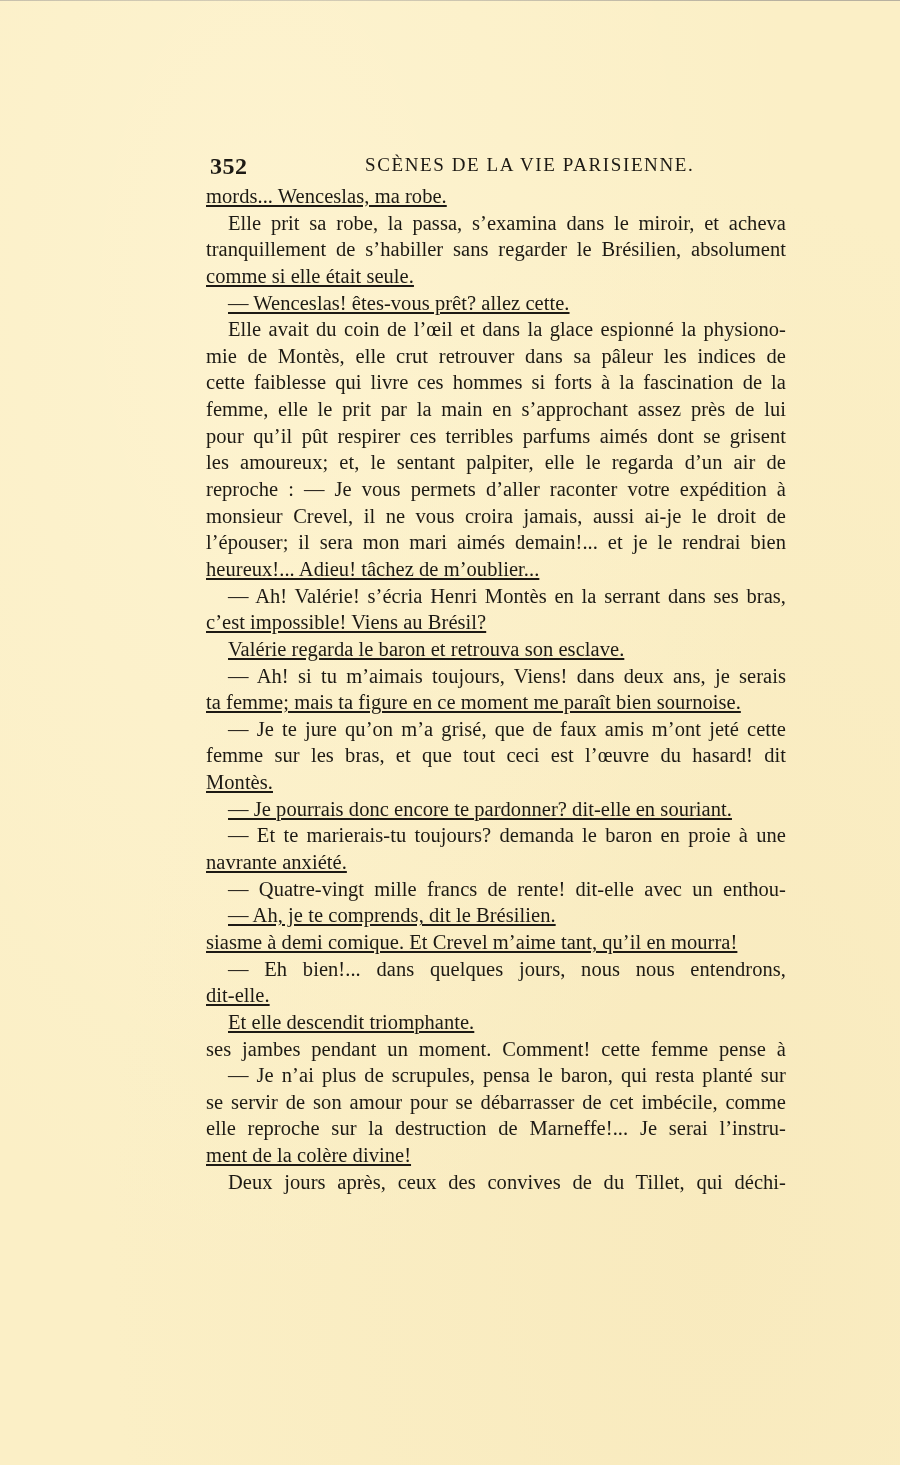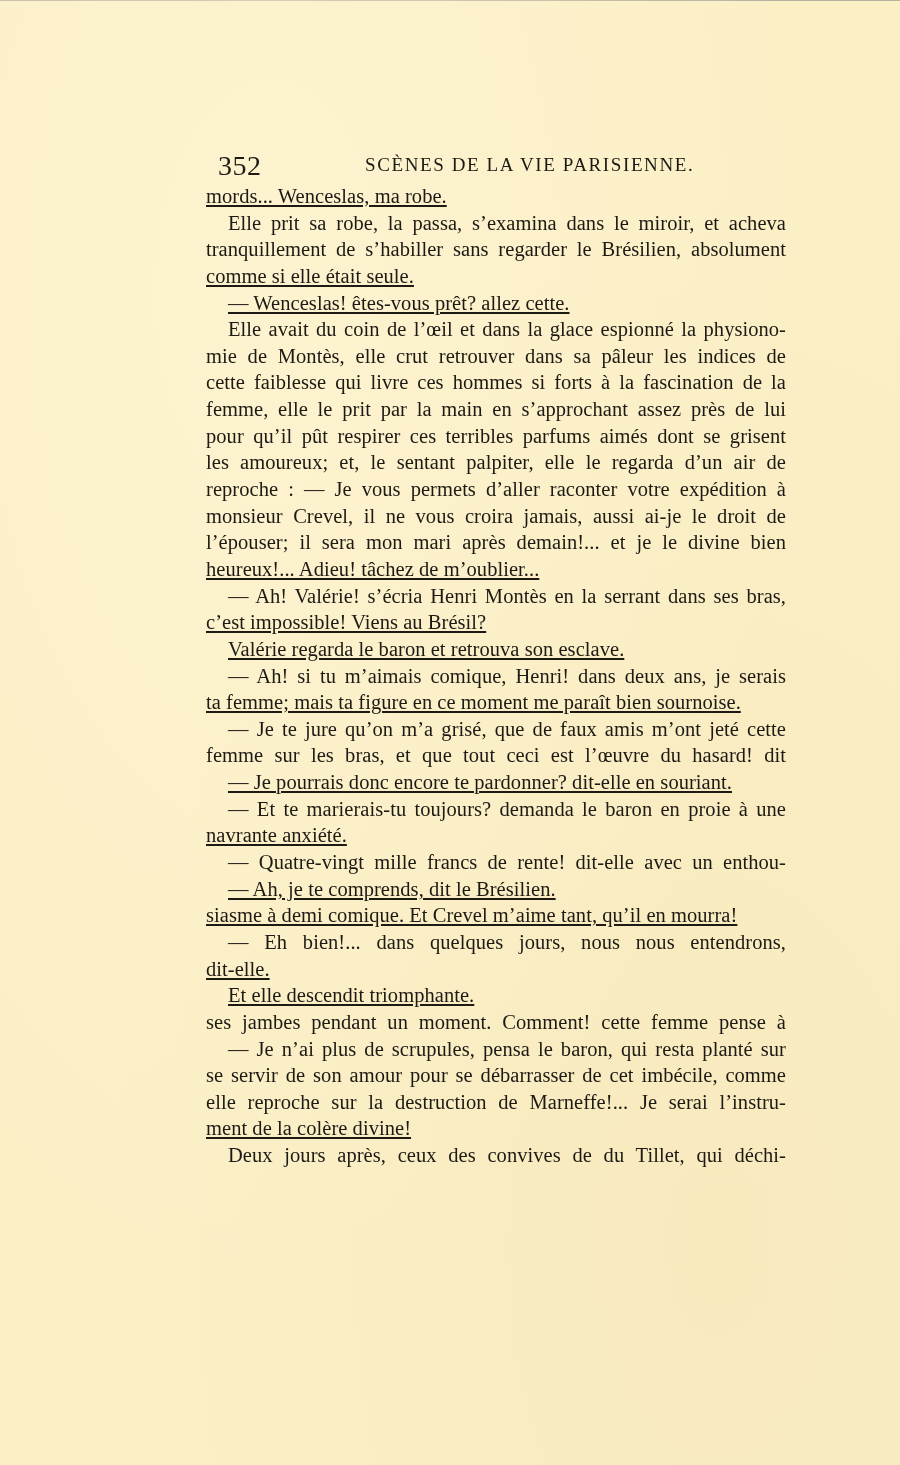--- a/index.html
+++ b/index.html
@@ -31,25 +31,26 @@
     }
     .running-head {
       position: absolute;
       left: 210px;
       top: 153px;
       width: 576px;
       height: 26px;
     }
     .page-number {
       position: absolute;
-      left: 8px;
+      left: 0;
       top: 0;
-      font-size: 28px;
+      font-size: 24px;
       line-height: 26px;
       letter-spacing: 0.5px;
+      font-weight: bold;
     }
     .running-title {
       position: absolute;
       left: 132px;
       top: 1px;
       font-size: 19px;
       line-height: 22px;
       letter-spacing: 1.6px;
       text-transform: uppercase;
       margin-left: 23px;
@@ -100,29 +101,30 @@
     <span class="line last">comme si elle était seule.</span>
     <span class="line indent last">— Wenceslas! êtes-vous prêt? allez cette.</span>
     <span class="line indent">Elle avait du coin de l’œil et dans la glace espionné la physiono-</span>
     <span class="line">mie de Montès, elle crut retrouver dans sa pâleur les indices de</span>
     <span class="line">cette faiblesse qui livre ces hommes si forts à la fascination de la</span>
     <span class="line">femme, elle le prit par la main en s’approchant assez près de lui</span>
     <span class="line">pour qu’il pût respirer ces terribles parfums aimés dont se grisent</span>
     <span class="line">les amoureux; et, le sentant palpiter, elle le regarda d’un air de</span>
     <span class="line">reproche : — Je vous permets d’aller raconter votre expédition à</span>
     <span class="line">monsieur Crevel, il ne vous croira jamais, aussi ai-je le droit de</span>
-    <span class="line">l’épouser; il sera mon mari après demain!... et je le divine bien</span>
+    <span class="line">l’épouser; il sera mon mari aimés demain!... et je le rendrai bien</span>
     <span class="line last">heureux!... Adieu! tâchez de m’oublier...</span>
     <span class="line indent">— Ah! Valérie! s’écria Henri Montès en la serrant dans ses bras,</span>
     <span class="line last">c’est impossible! Viens au Brésil?</span>
     <span class="line indent last">Valérie regarda le baron et retrouva son esclave.</span>
-    <span class="line indent">— Ah! si tu m’aimais comique, Henri! dans deux ans, je serais</span>
+    <span class="line indent">— Ah! si tu m’aimais toujours, Viens! dans deux ans, je serais</span>
     <span class="line last">ta femme; mais ta figure en ce moment me paraît bien sournoise.</span>
     <span class="line indent">— Je te jure qu’on m’a grisé, que de faux amis m’ont jeté cette</span>
     <span class="line">femme sur les bras, et que tout ceci est l’œuvre du hasard! dit</span>
+    <span class="line last">Montès.</span>
     <span class="line indent last">— Je pourrais donc encore te pardonner? dit-elle en souriant.</span>
     <span class="line indent">— Et te marierais-tu toujours? demanda le baron en proie à une</span>
     <span class="line last">navrante anxiété.</span>
     <span class="line indent">— Quatre-vingt mille francs de rente! dit-elle avec un enthou-</span>
     <span class="line indent last">— Ah, je te comprends, dit le Brésilien.</span>
     <span class="line last">siasme à demi comique. Et Crevel m’aime tant, qu’il en mourra!</span>
     <span class="line indent">— Eh bien!... dans quelques jours, nous nous entendrons,</span>
     <span class="line last">dit-elle.</span>
     <span class="line indent last">Et elle descendit triomphante.</span>
     <span class="line">ses jambes pendant un moment. Comment! cette femme pense à</span>

